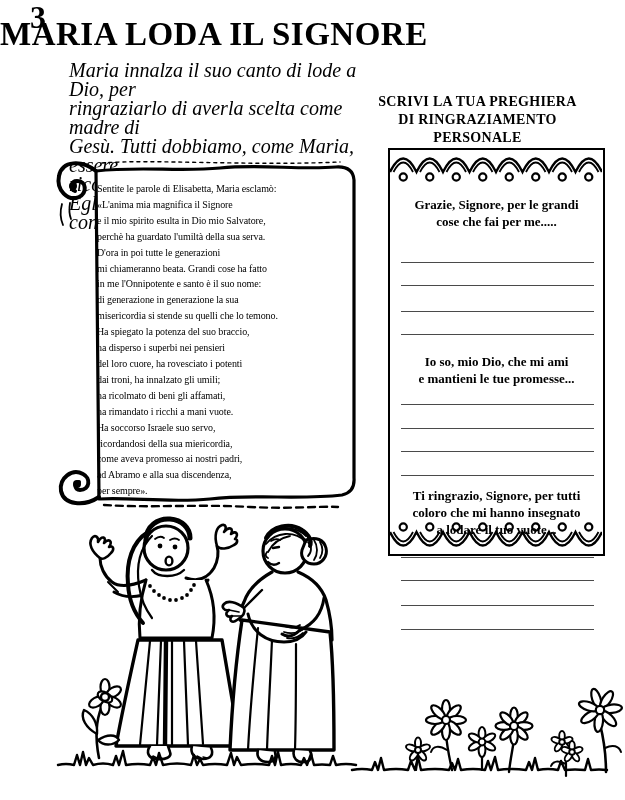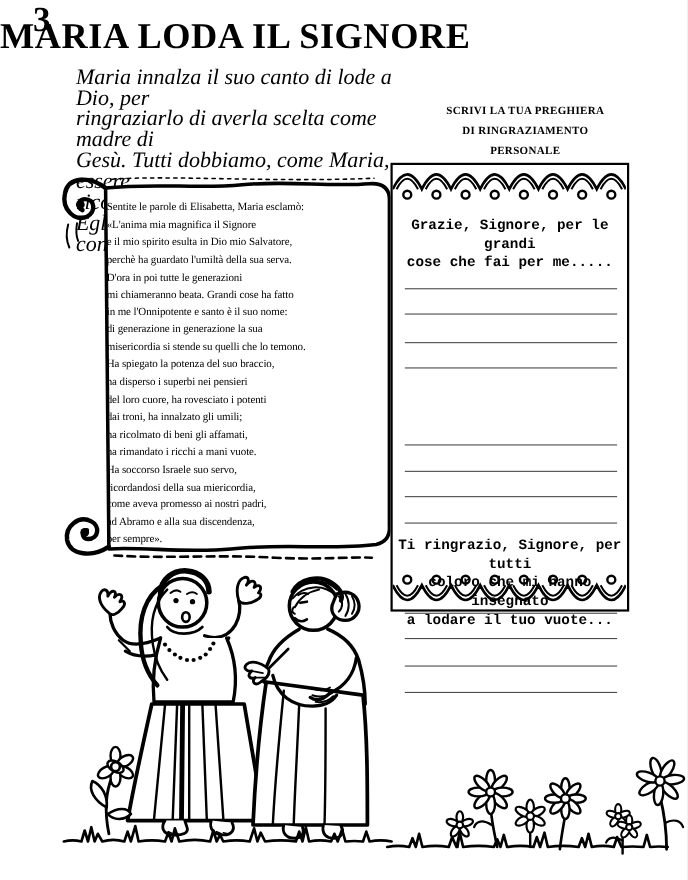--- a/index.html
+++ b/index.html
@@ -18,25 +18,25 @@
     position:absolute;top:61px;left:69px;width:302px;
     font-style:italic;font-size:20px;line-height:19px;white-space:pre-line;
   }
   .scroll-svg{position:absolute;left:48px;top:155px;}
   .scroll-text{
     position:absolute;left:97px;top:181px;width:260px;
     font-size:10px;line-height:15.9px;white-space:pre;letter-spacing:-0.1px;
   }
   .panel-heading{
     position:absolute;top:93px;left:360px;width:235px;text-align:center;
-    font-weight:bold;font-size:10px;line-height:18px;letter-spacing:.3px;white-space:pre-line;
+    font-weight:bold;font-size:14px;line-height:18px;letter-spacing:.3px;white-space:pre-line;
   }
   .panel{
-    position:absolute;top:148px;left:355px;width:217px;height:408px;
-    border:2.5px solid #000;box-sizing:border-box;background:#fff;font-family:Liberation Mono, monospace;
+    position:absolute;top:148px;left:388px;width:217px;height:408px;
+    border:2.5px solid #000;box-sizing:border-box;background:#fff;
   }
   .scallop{position:absolute;left:0;}
   .scallop.top{top:0;}
   .scallop.bottom{bottom:0;}
   .prompt{
     position:absolute;left:0;width:100%;text-align:center;
     font-weight:bold;font-size:13px;line-height:17px;white-space:pre-line;
   }
   #prompt1{top:46px}
   #prompt2{top:203px}
@@ -115,20 +115,22 @@
       </g>
     </svg>
 
     <div class="prompt" id="prompt1">Grazie, Signore, per le grandi
 cose che fai per me.....</div>
     <div class="wline" style="top:112px"></div>
     <div class="wline" style="top:135px"></div>
     <div class="wline" style="top:161px"></div>
     <div class="wline" style="top:184px"></div>
 
+    <div class="prompt" id="prompt2">Io so, mio Dio, che mi ami
+e mantieni le tue promesse...</div>
     <div class="wline" style="top:254px"></div>
     <div class="wline" style="top:278px"></div>
     <div class="wline" style="top:301px"></div>
     <div class="wline" style="top:325px"></div>
 
     <div class="prompt" id="prompt3">Ti ringrazio, Signore, per tutti
 coloro che mi hanno insegnato
 a lodare il tuo vuote...</div>
     <div class="wline" style="top:407px"></div>
     <div class="wline" style="top:430px"></div>

